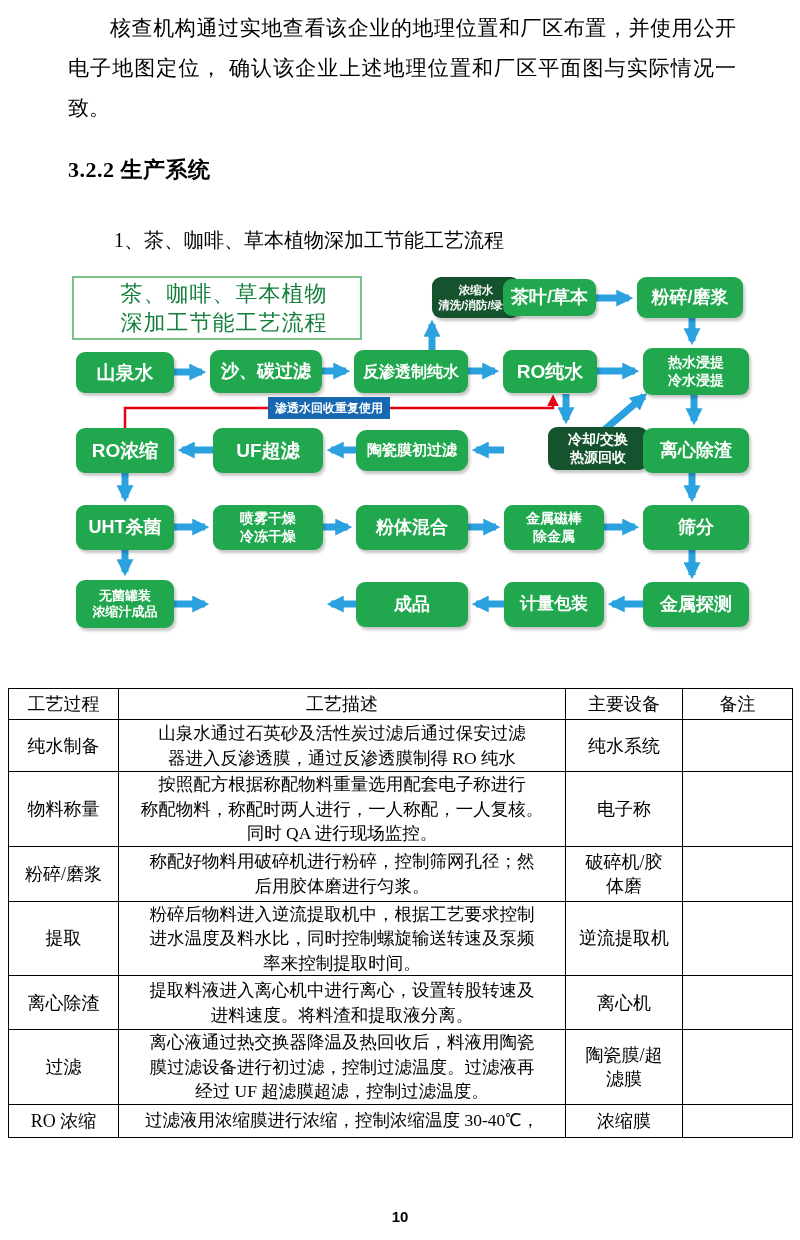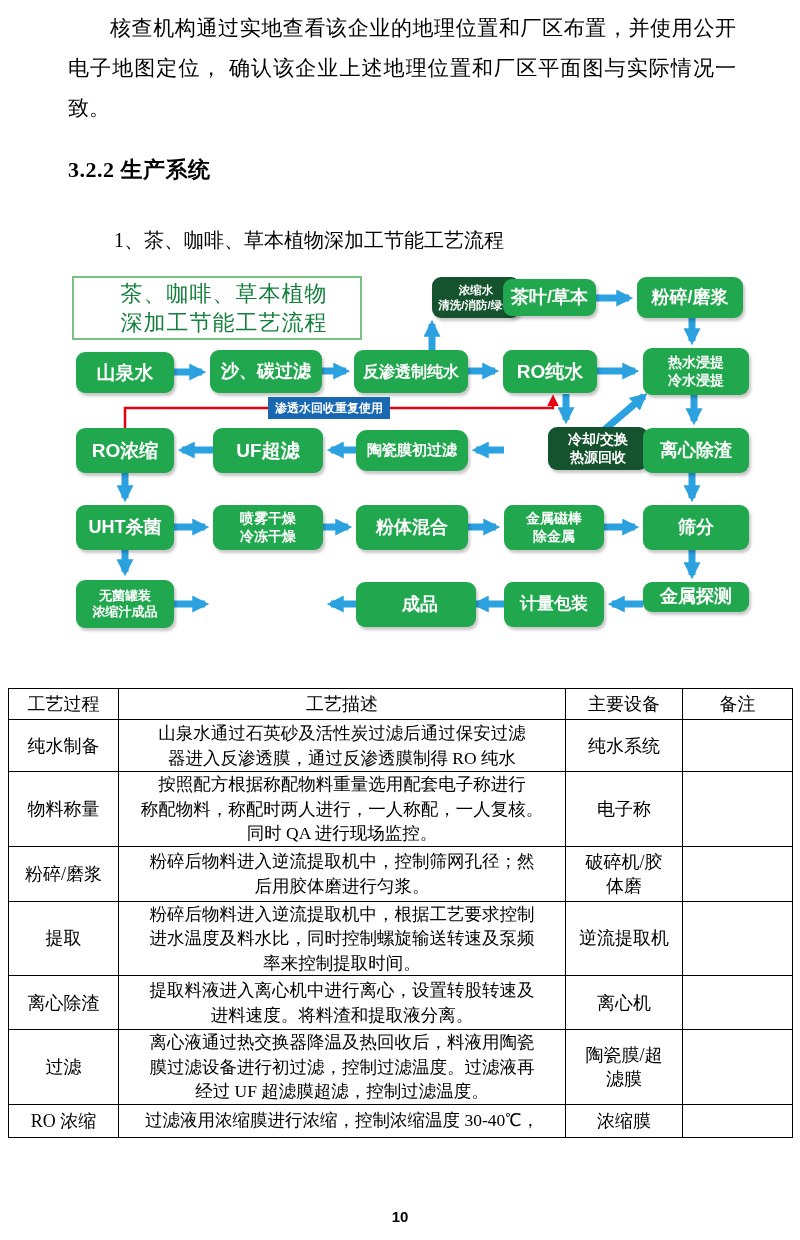--- a/index.html
+++ b/index.html
@@ -138,23 +138,23 @@
   <div class="node" style="left:76px;top:505px;width:98px;height:45px;font-size:18px;">UHT杀菌</div>
   <div class="node" style="left:213px;top:505px;width:110px;height:45px;font-size:14px;">喷雾干燥
 冷冻干燥</div>
   <div class="node" style="left:356px;top:505px;width:112px;height:45px;font-size:18px;">粉体混合</div>
   <div class="node" style="left:504px;top:505px;width:100px;height:45px;font-size:14px;">金属磁棒
 除金属</div>
   <div class="node" style="left:643px;top:505px;width:106px;height:45px;font-size:18px;">筛分</div>
 
   <div class="node" style="left:76px;top:580px;width:98px;height:48px;font-size:13px;">无菌罐装
 浓缩汁成品</div>
-  <div class="node" style="left:356px;top:582px;width:112px;height:45px;font-size:18px;padding-left:8px;">成品</div>
+  <div class="node" style="left:356px;top:582px;width:112px;height:45px;font-size:18px;">成品</div>
   <div class="node" style="left:504px;top:582px;width:100px;height:45px;font-size:17px;">计量包装</div>
-  <div class="node" style="left:643px;top:582px;width:106px;height:30px;font-size:18px;">金属探测</div>
+  <div class="node" style="left:643px;top:582px;width:106px;height:45px;font-size:18px;">金属探测</div>
 
   <table class="ptable">
     <colgroup>
         <col style="width:110px">
         <col style="width:447px">
         <col style="width:117px">
         <col style="width:110px">
       </colgroup>
     <tbody>
         <tr>
@@ -173,21 +173,21 @@
     <tr style="height:73px;">
       <td class="proc">物料称量</td>
       <td class="desc">按照配方根据称配物料重量选用配套电子称进行
 称配物料，称配时两人进行，一人称配，一人复核。
 同时 QA 进行现场监控。</td>
       <td class="equip">电子称</td>
       <td class="note"></td>
     </tr>
     <tr style="height:55px;">
       <td class="proc">粉碎/磨浆</td>
-      <td class="desc">粉碎后物料进入逆流提取机中，控制筛网孔径；然
+      <td class="desc">称配好物料用破碎机进行粉碎，控制筛网孔径；然
 后用胶体磨进行匀浆。</td>
       <td class="equip">破碎机/胶
 体磨</td>
       <td class="note"></td>
     </tr>
     <tr style="height:74px;">
       <td class="proc">提取</td>
       <td class="desc">粉碎后物料进入逆流提取机中，根据工艺要求控制
 进水温度及料水比，同时控制螺旋输送转速及泵频
 率来控制提取时间。</td>

